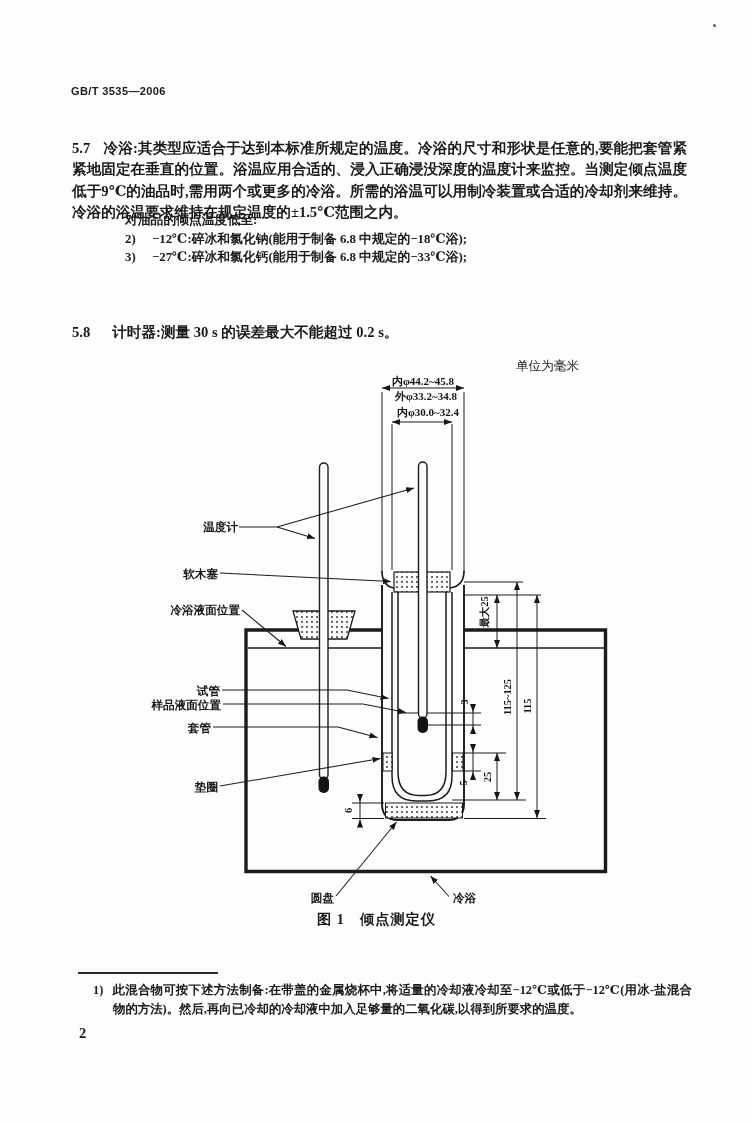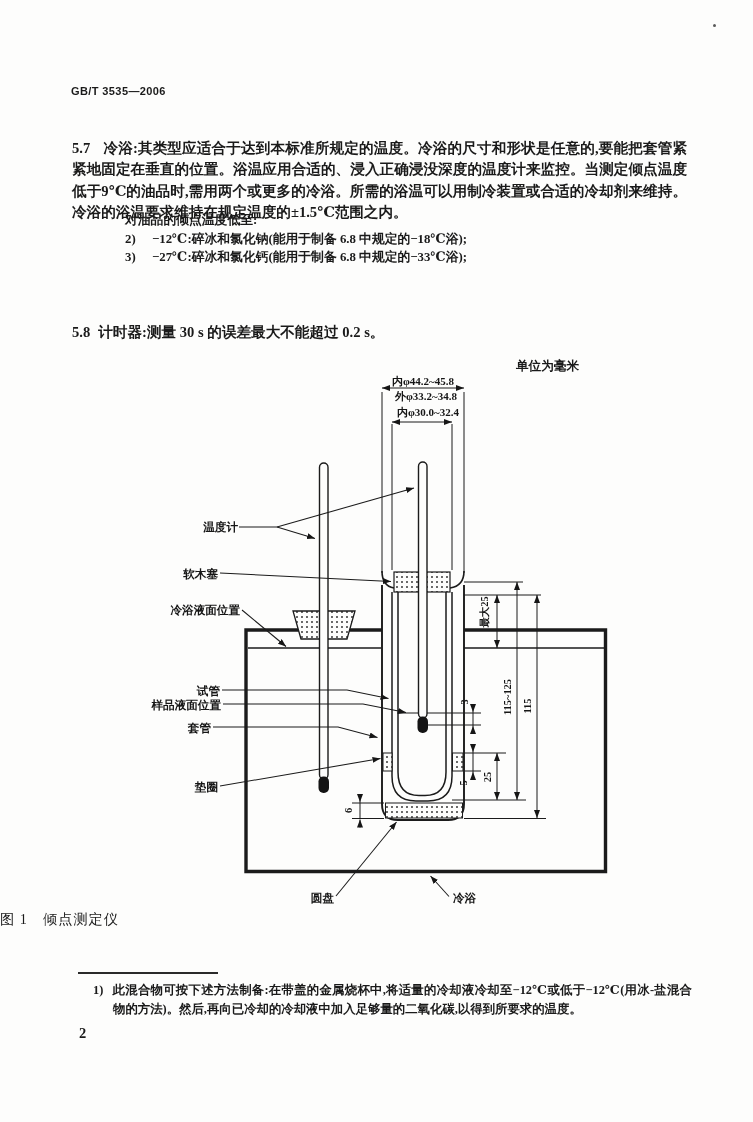--- a/index.html
+++ b/index.html
@@ -20,35 +20,35 @@
   .para {
     left:72px; top:126px; width:615px;
     font-size:14.6px; line-height:21.4px;
     text-align:justify; font-weight:600;margin-top:12px;
   }
   .para .sec-num { margin-right:13px; }
   .sec58 {
     left:72px; top:323px; width:615px;
     font-size:14.6px; font-weight:600;
   }
-  .sec58 .sec-num { margin-right:8px; }
+  .sec58 .sec-num { margin-right:22px; }
   .noteblock {
     left:88px; top:211px; width:600px;
     font-size:12.8px; line-height:18.5px; font-weight:600;
   }
   .noteblock .indent { margin-left:37px; }
   .inum { display:inline-block; width:27px; }
   sup { font-size:8px; vertical-align:super; line-height:0; }
   .unit-note {
     left:516px; top:358px;
-    font-size:12.6px; font-weight:700;
+    font-size:12.6px; font-weight:400;
   }
   .caption {
-    left:0; top:910px; width:753px; 
-    font-size:14.2px; font-weight:400; letter-spacing:1px;
+    left:0; top:910px; width:753px; text-align:center;
+    font-size:14.2px; font-weight:700; letter-spacing:1px;
   }
   .fn-rule { left:78px; top:972px; width:140px; height:2px; background:#2a2a2a; }
   .footnote {
     left:93px; top:981px; width:599px;
     font-size:12.4px; line-height:18.6px; font-weight:600;
     text-align:justify;
     text-indent:-20px; padding-left:20px;
   }
   .footnote .fn-marker { margin-right:9px; }
   .pagenum { left:79px; top:1025px; font-size:14.5px; font-weight:700; }

